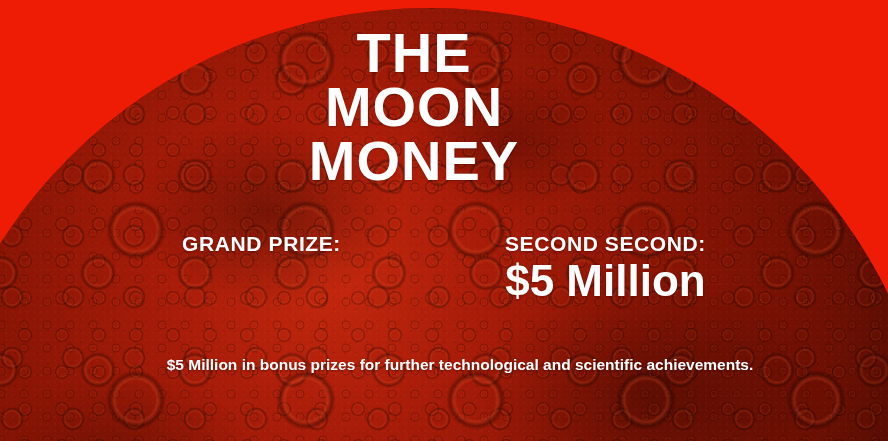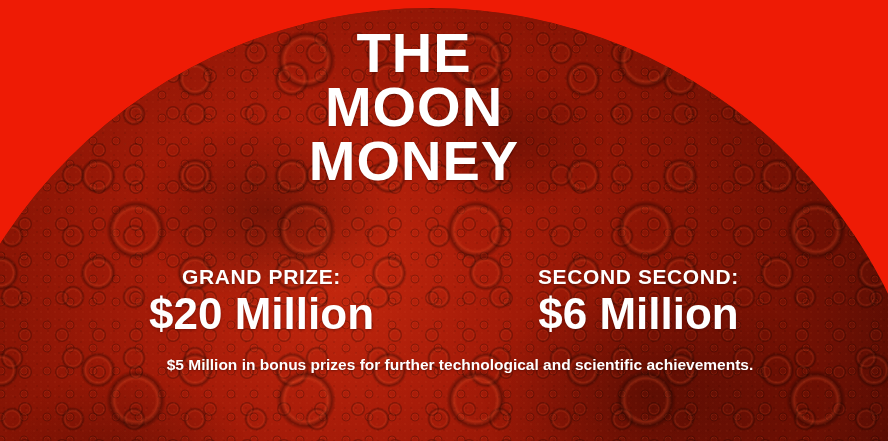--- a/index.html
+++ b/index.html
@@ -120,21 +120,20 @@
     position:absolute;
     left:0; top:232px; width:888px;
     display:flex;
     justify-content:center;
     align-items:flex-start;
     gap:164px;
   }
   .prize{
     text-align:center;
     color:#ffffff;
-    margin-top:33px;
   }
   .prize-label{
     display:block;
     font-size:21px;
     font-weight:700;
     letter-spacing:.6px;
     line-height:24px;
     text-shadow:0 1px 2px rgba(60,5,0,.45);
   }
   .prize-amount{
@@ -174,23 +173,22 @@
 
   <div id="title-block">
     <span class="title-line">THE</span>
     <span class="title-line">MOON</span>
     <span class="title-line">MONEY</span>
   </div>
 
   <div id="prizes">
     <div class="prize">
       <span class="prize-label">GRAND PRIZE:</span>
-      <span class="prize-amount">$20 Million</span>
     </div>
     <div class="prize">
       <span class="prize-label">SECOND SECOND:</span>
-      <span class="prize-amount">$6 Million</span>
+      <span class="prize-amount">$5 Million</span>
     </div>
   </div>
 
   <div id="caption">$5 Million in bonus prizes for further technological and scientific achievements.</div>
 
 </div>
 
 </body></html>

